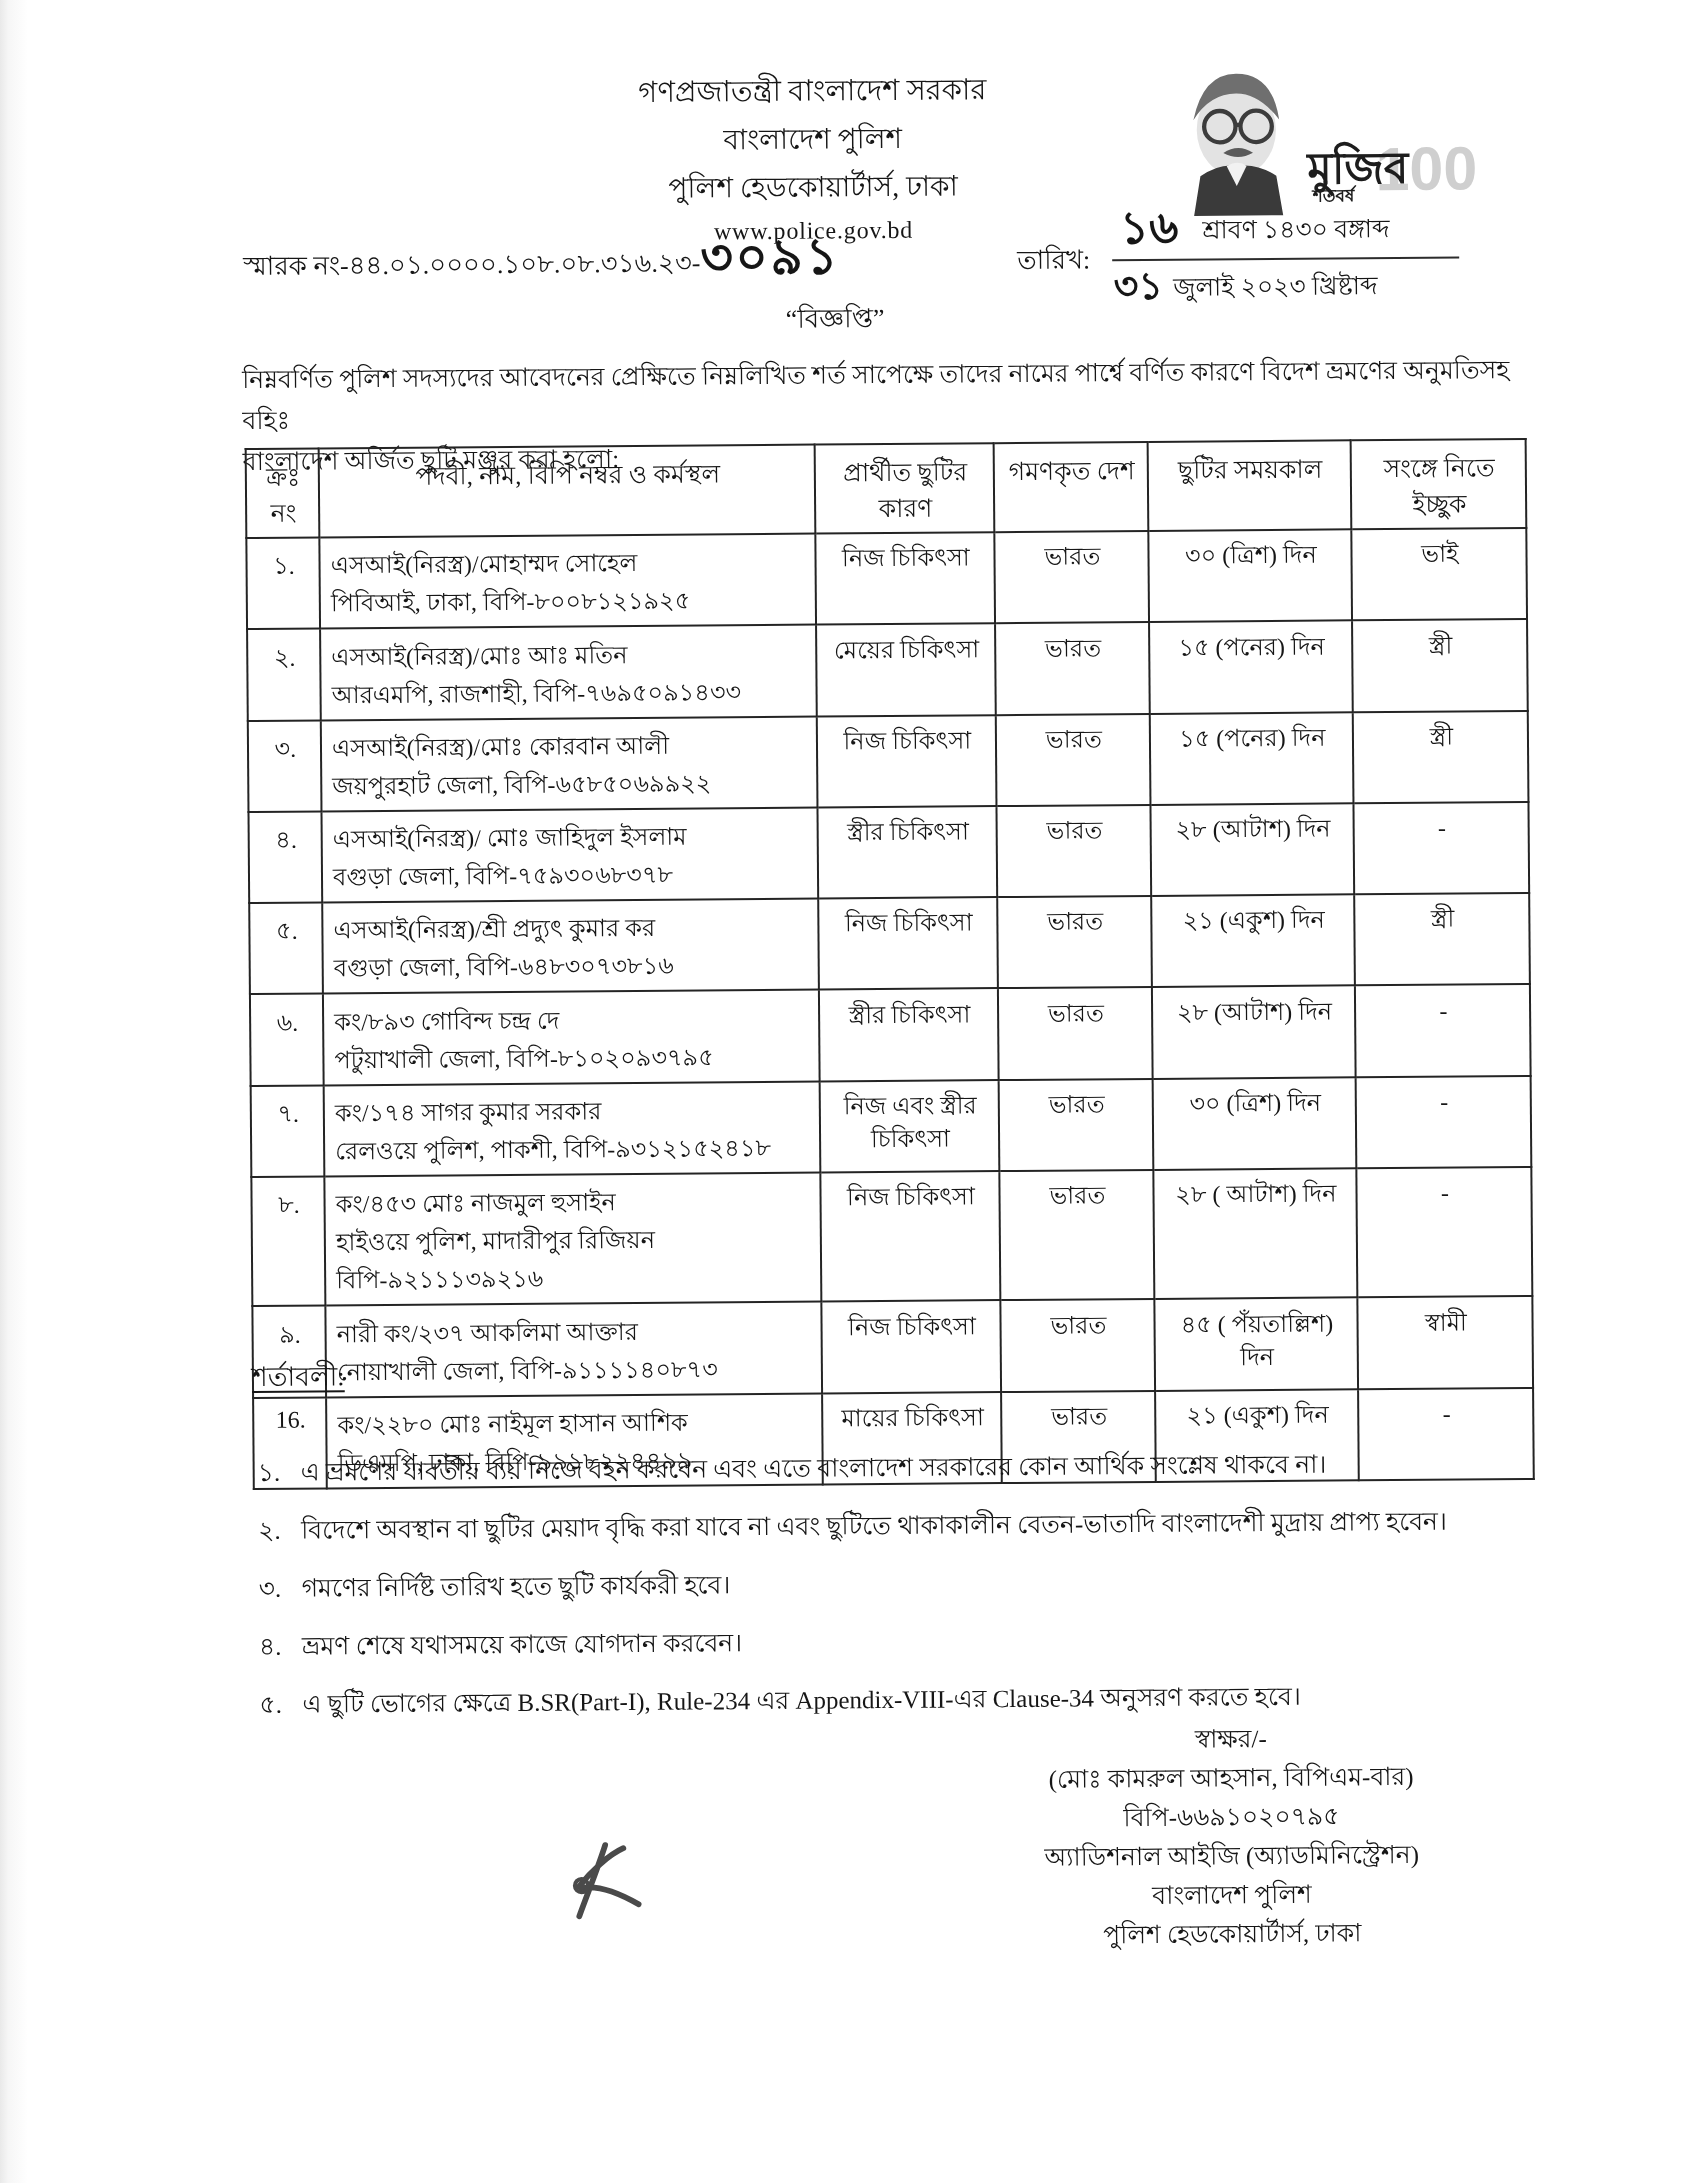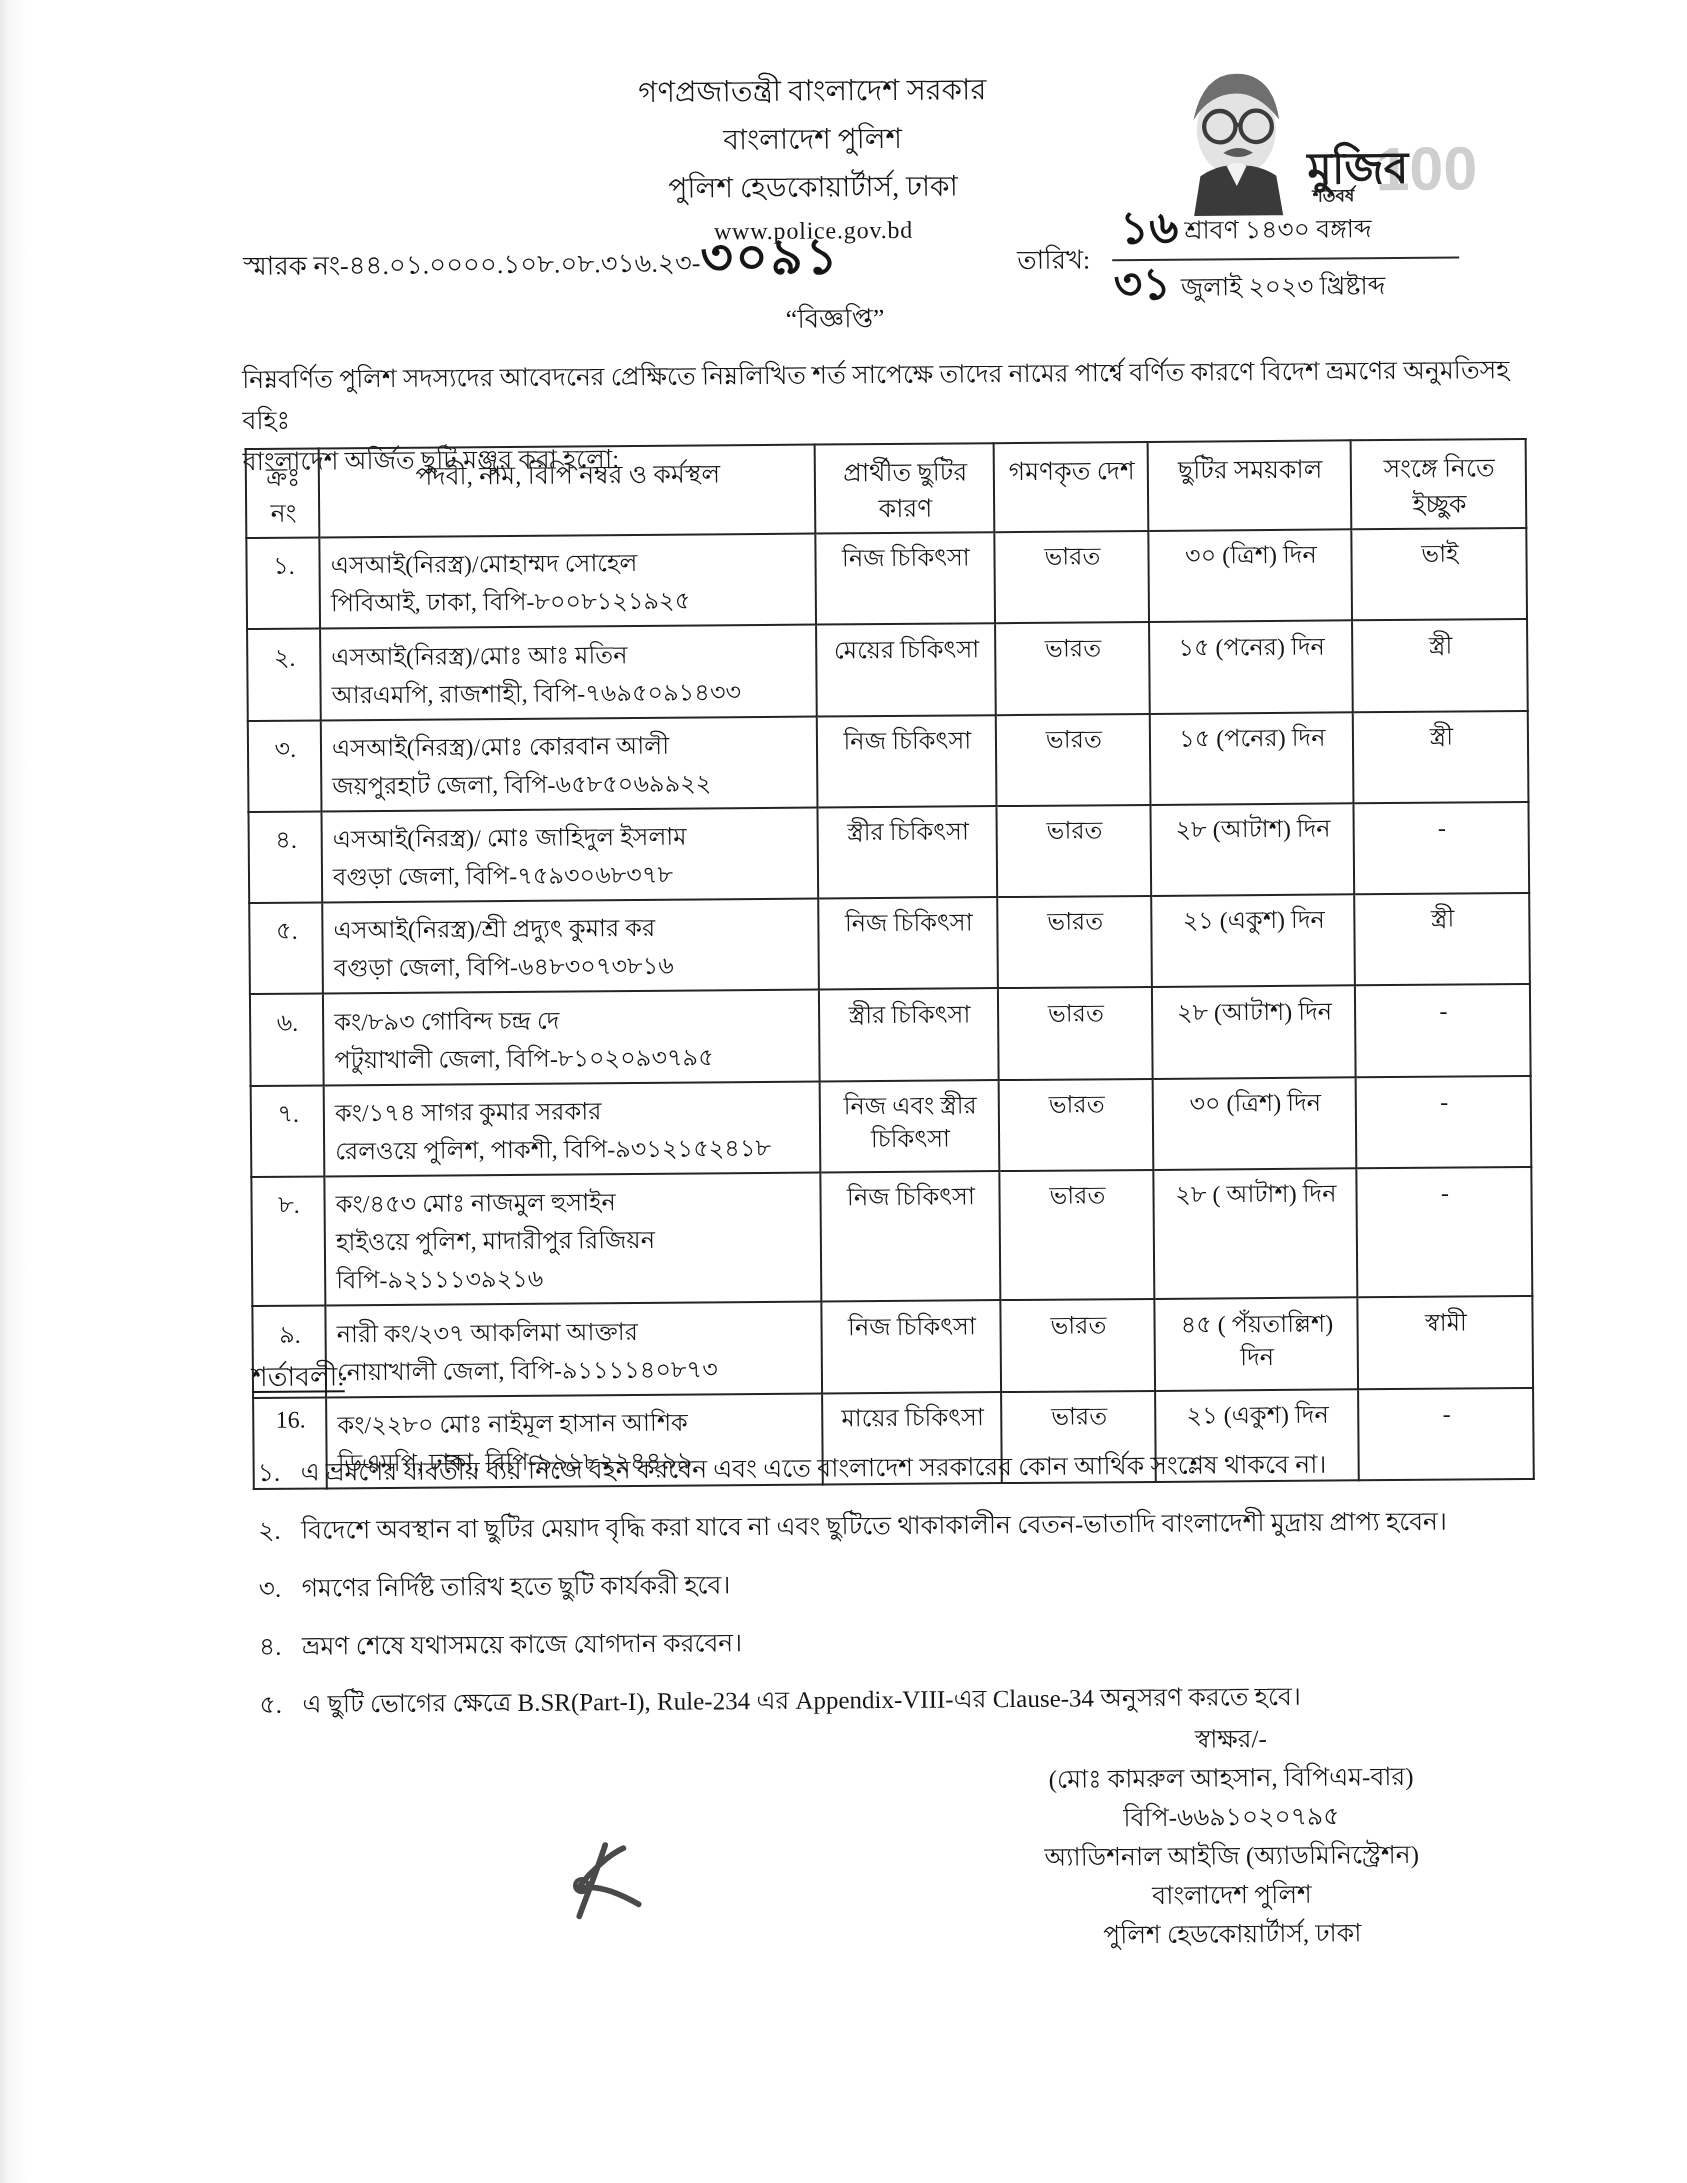--- a/index.html
+++ b/index.html
@@ -28,23 +28,23 @@
   .logo .shotoborsho { position:absolute; left:162px; top:126px; font-size:17px; font-weight:bold; color:#1d1d1d; }
 
   
   .memo-line { position:absolute; top:241px; left:248px; font-size:26px; white-space:nowrap; }
   .hand { font-weight:bold; }
   .memo-line .hand { font-size:50px; position:relative; top:3.3px; letter-spacing:2.5px; line-height:0; }
   .date-block { position:absolute; top:213px; left:982px; display:flex; align-items:center; gap:21.5px; }
   .date-label { font-size:26px;margin-left:40px; }
   .date-frac { display:inline-block; text-align:left; }
   .date-top { font-size:25px; padding:0 8.3px 5px 8.3px; border-bottom:2.5px solid #2c2c2c; min-width:331px; }
-  .date-top .hand { font-size:45px; line-height:0; position:relative; top:4.1px; margin-right:6px; }
+  .date-top .hand { font-size:45px; line-height:0; position:relative; top:4.1px; margin-right:24px; }
   .date-bottom { font-size:25px; padding:6.6px 8.3px 0 1.7px; }
-  .date-bottom .hand { font-size:44px; line-height:0; position:relative; top:3.3px; margin-right:10px; }
+  .date-bottom .hand { font-size:38px; line-height:0; position:relative; top:3.3px; margin-right:10px; }
 
   .notice-title { position:absolute; top:298px; left:0; width:1679px; text-align:center; font-size:26px; }
 
   .intro { position:absolute; top:354px; left:246px; width:1297px; font-size:25px; line-height:41px; white-space:pre-line; }
 
   
   table.roster { position:absolute; top:443px; left:248px; width:1280px; border-collapse:collapse; table-layout:fixed; }
   table.roster th, table.roster td {
     border:2.1px solid #242424; vertical-align:top; font-size:24px;
     padding:8.3px 8.3px 5px 10px; word-wrap:break-word;

